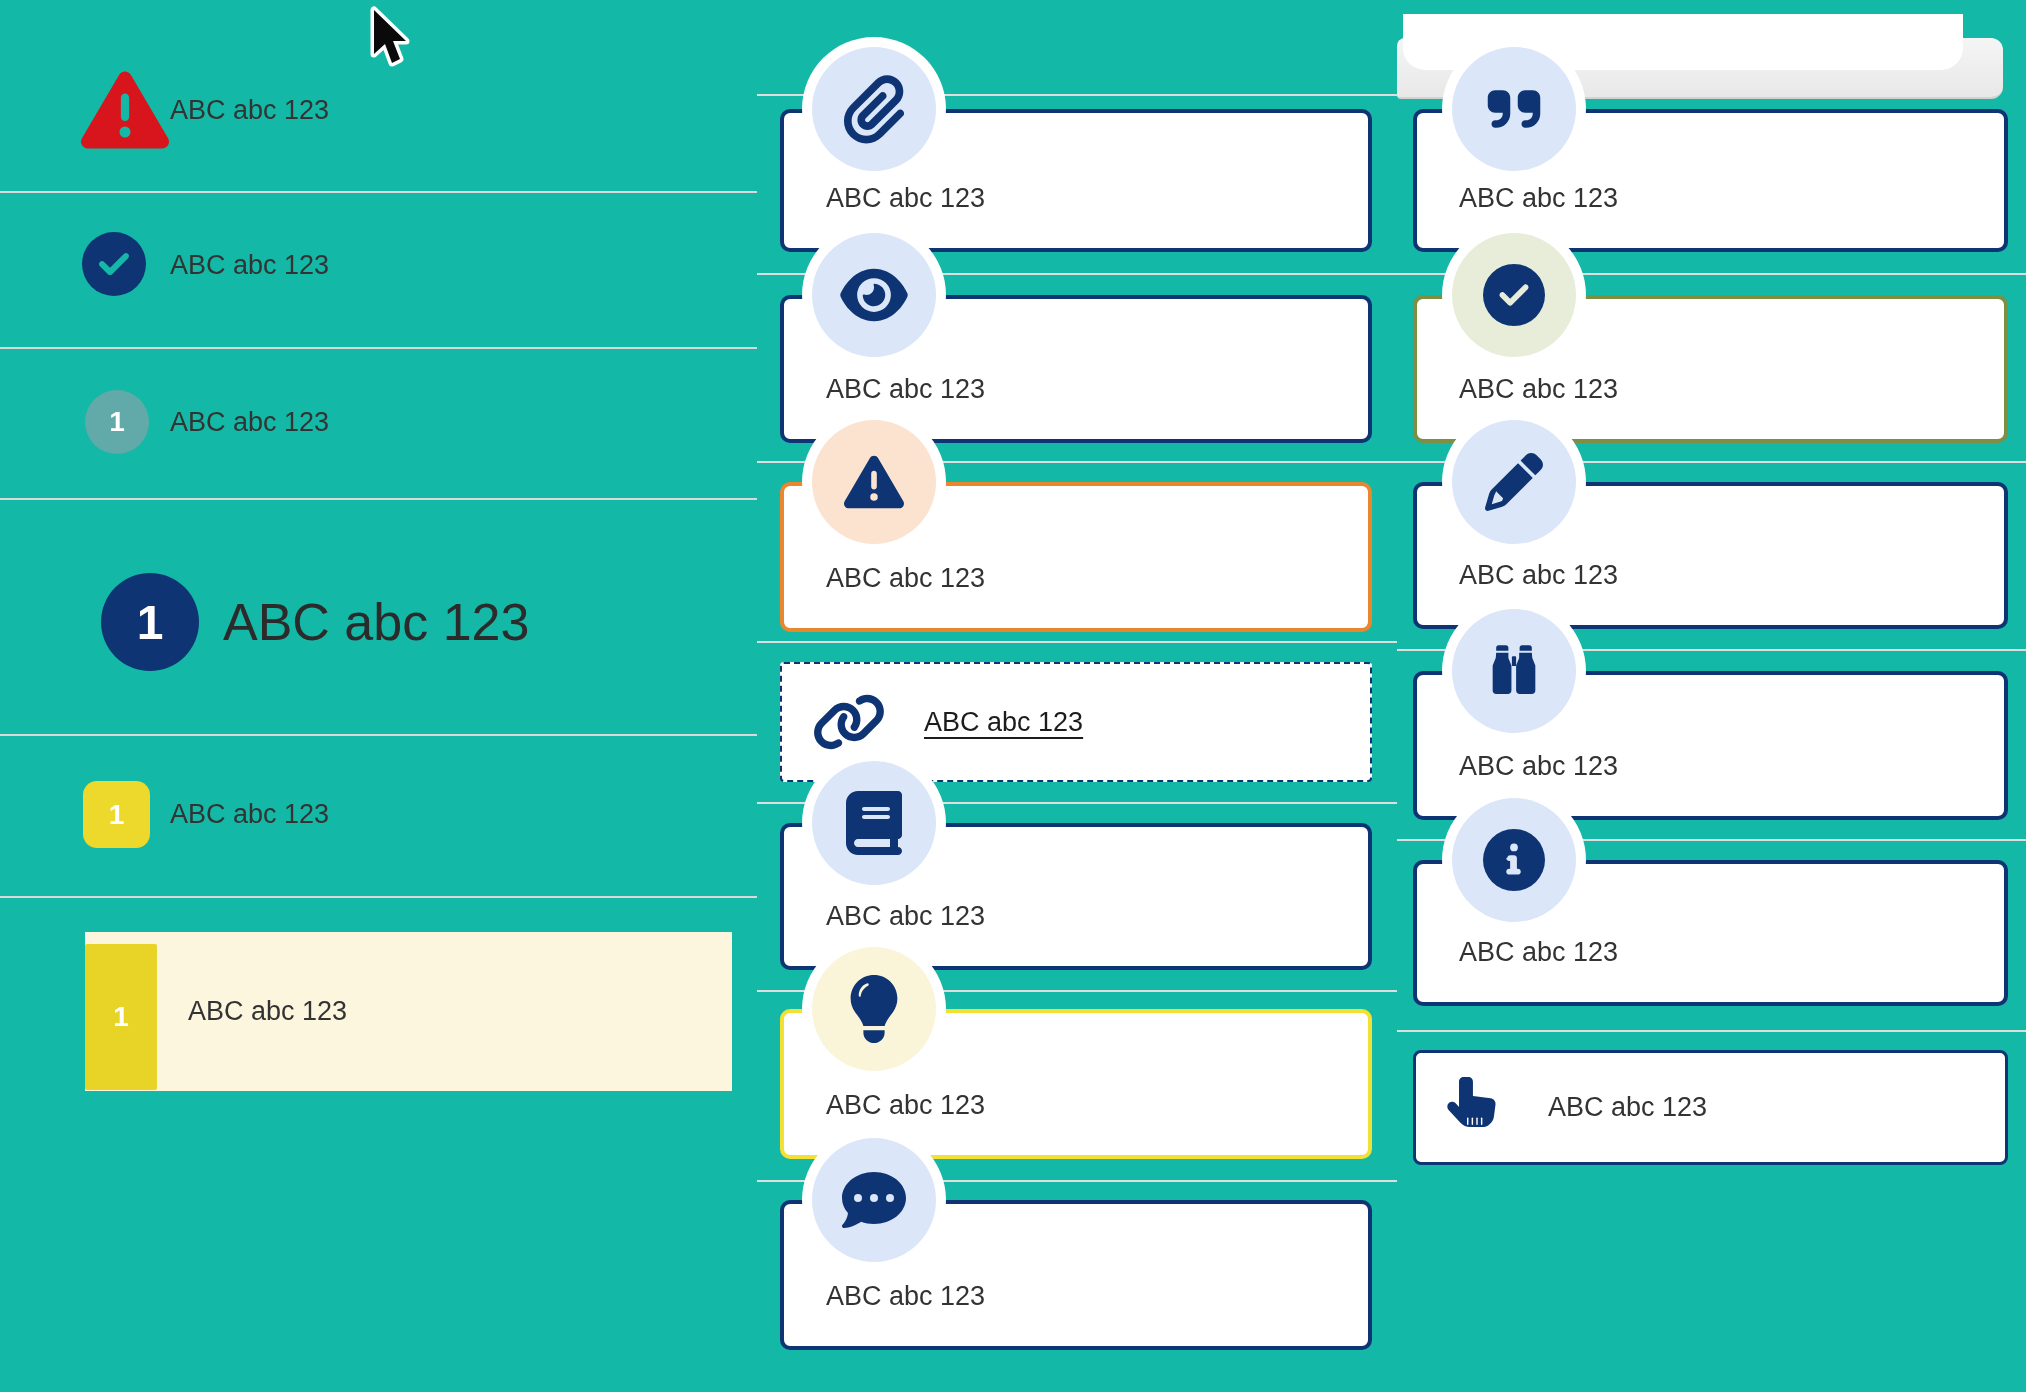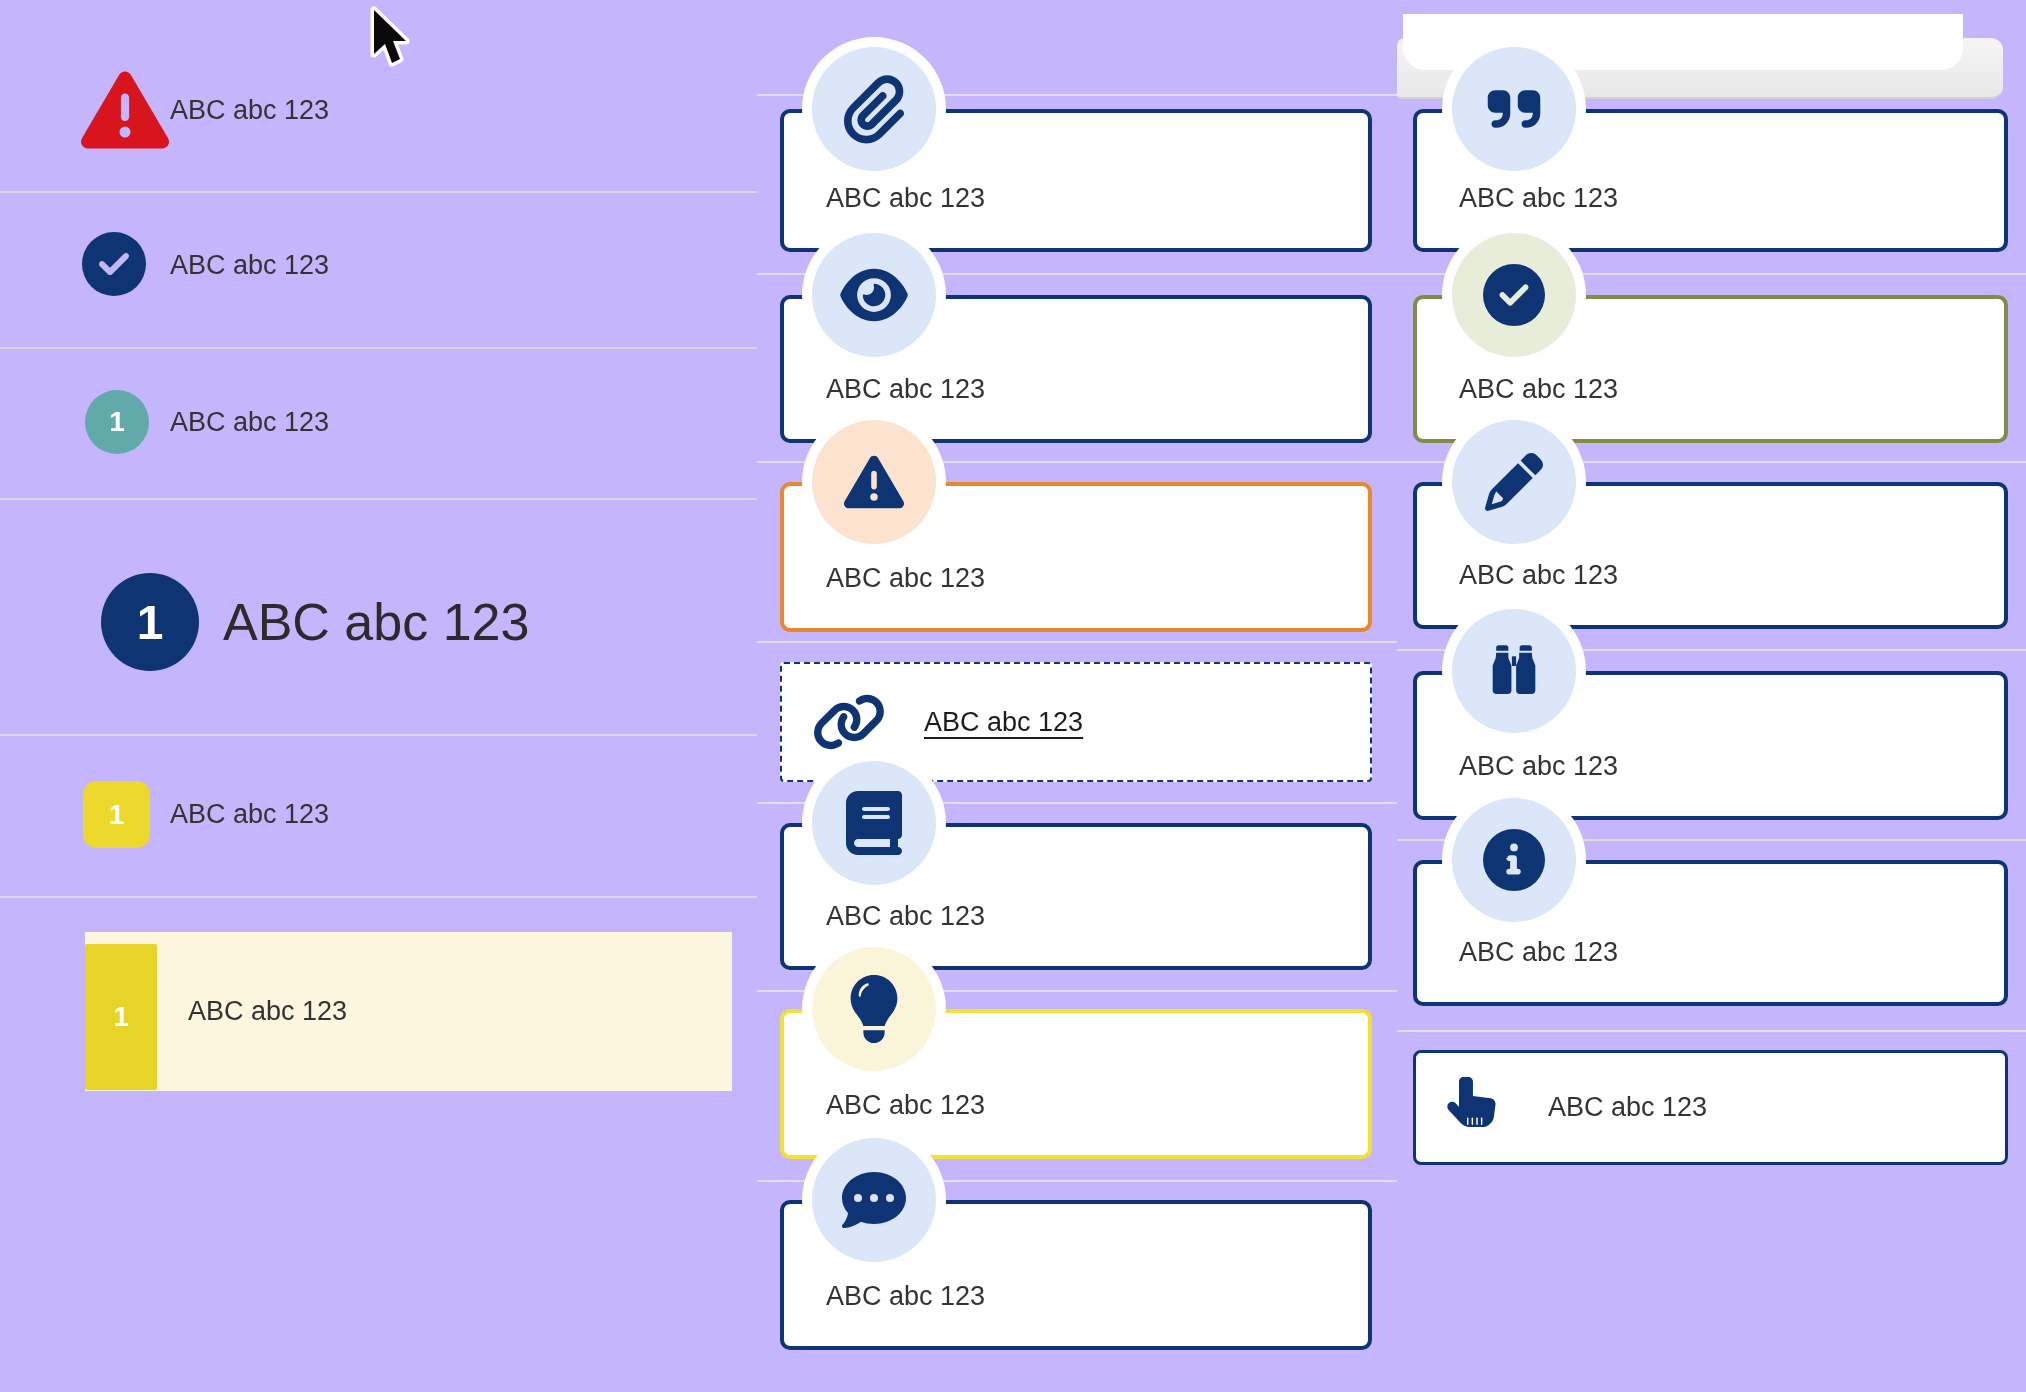--- a/index.html
+++ b/index.html
@@ -1,16 +1,16 @@
 <!DOCTYPE html>
 <html><head>
 <meta charset="utf-8">
 <style>
   html,body{margin:0;padding:0;background:#fff;}
-  .page{position:relative;width:2026px;height:1392px;overflow:hidden;background:#c4b5fd;
+  .page{position:relative;width:2026px;height:1392px;overflow:hidden;background:#14b8a6;
         font-family:"Liberation Sans",sans-serif;color:#333;}
   
   .lrow{position:absolute;left:0;width:757px;}
   .ldiv{position:absolute;left:0;width:757px;height:2px;background:#d9d9d9;}
   .llabel{position:absolute;left:170px;transform:translateY(-50%);font-size:27px;color:#333;white-space:nowrap;}
   .badge{position:absolute;display:flex;align-items:center;justify-content:center;
          color:#fff;font-weight:bold;}
   .badge.teal{width:64px;height:64px;border-radius:50%;background:#62a9a9;font-size:28px;}
   .badge.bignavy{width:98px;height:98px;border-radius:50%;background:#0e3474;font-size:48px;}
   .badge.ysq{width:67px;height:67px;border-radius:14px;background:#ecd92b;font-size:28px;}

